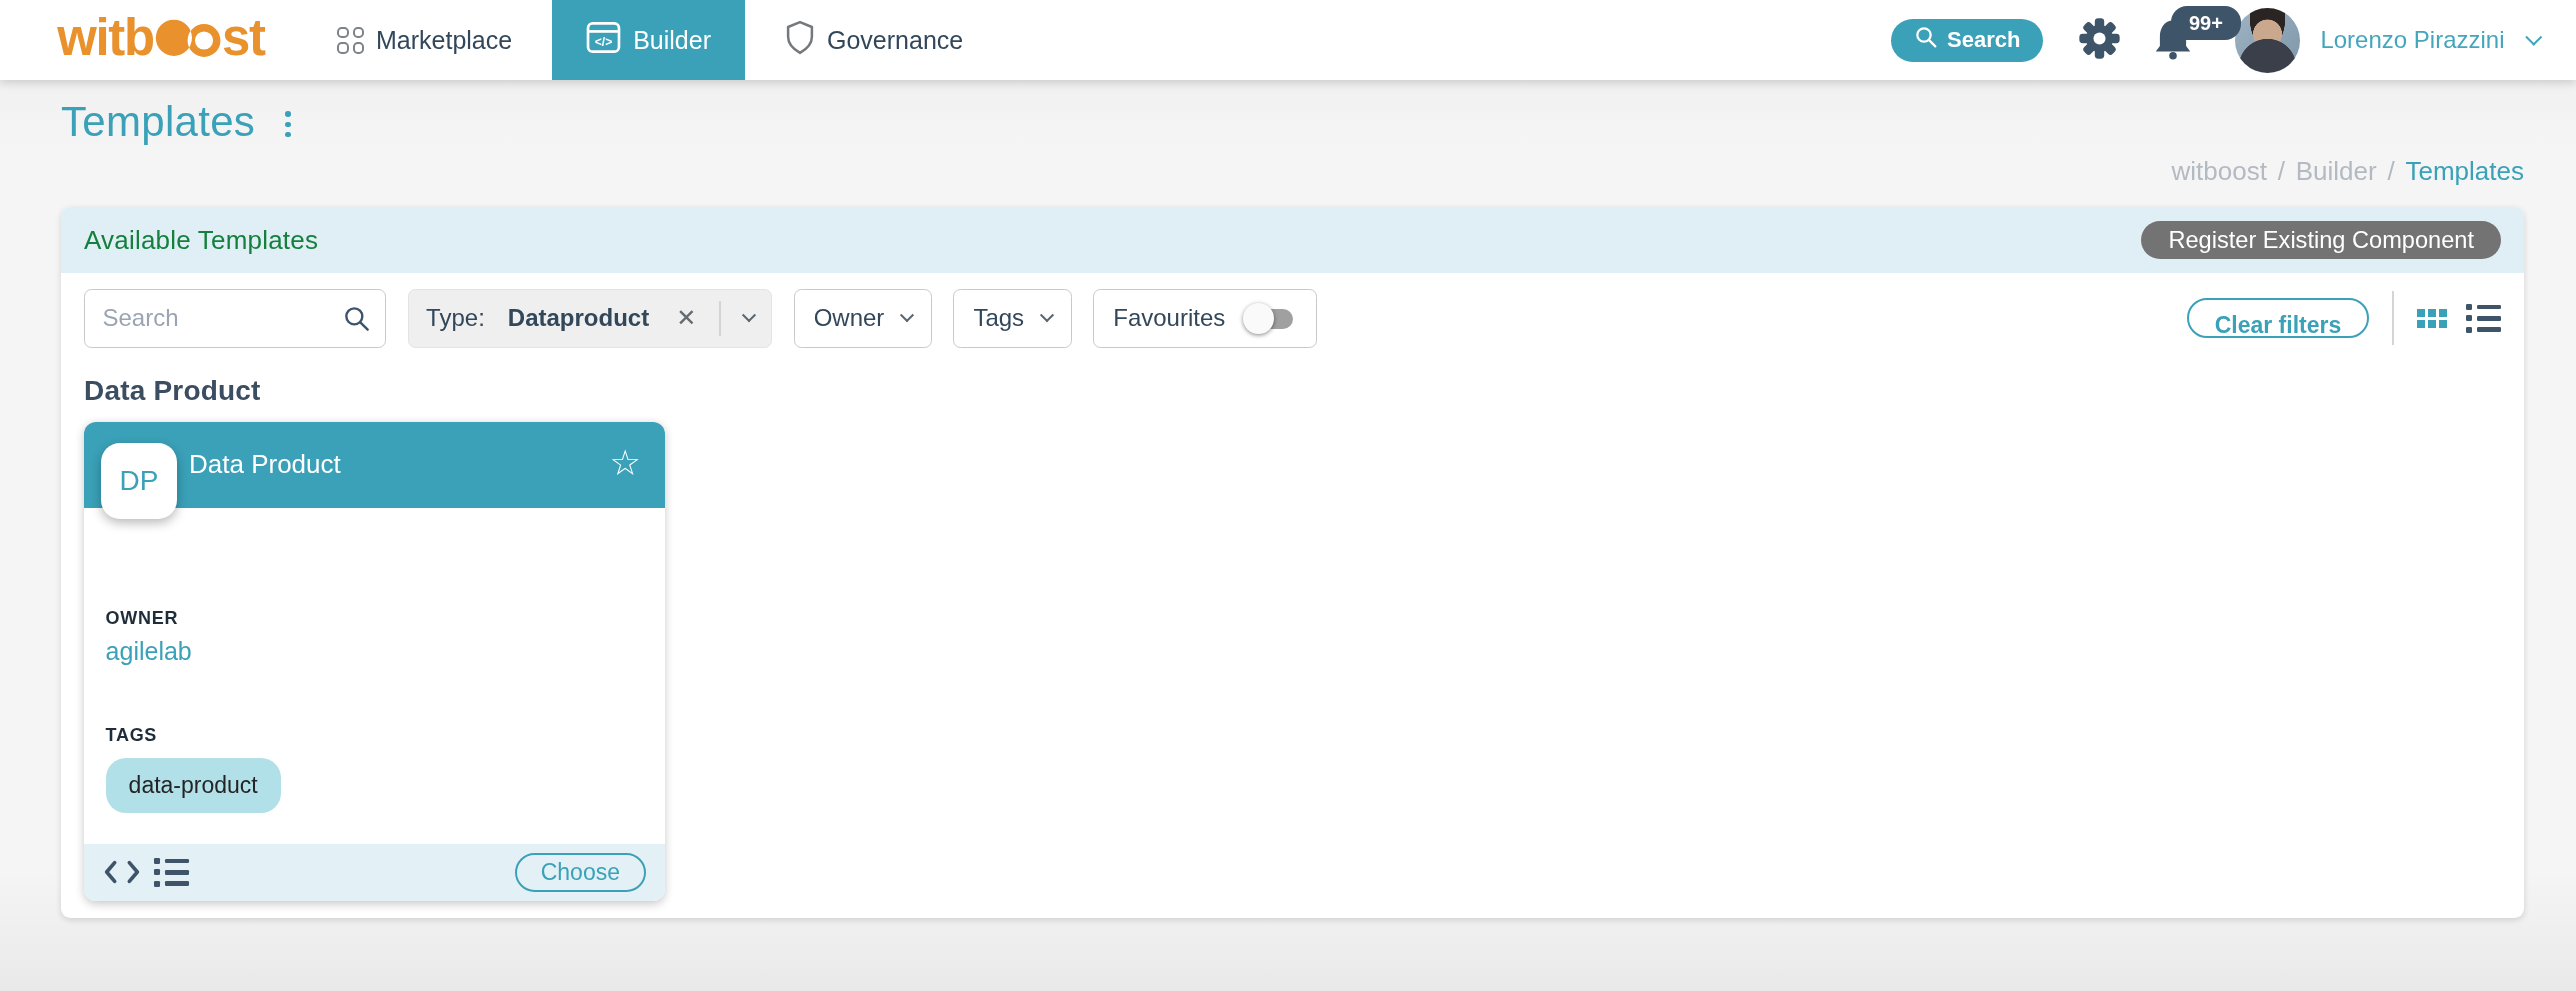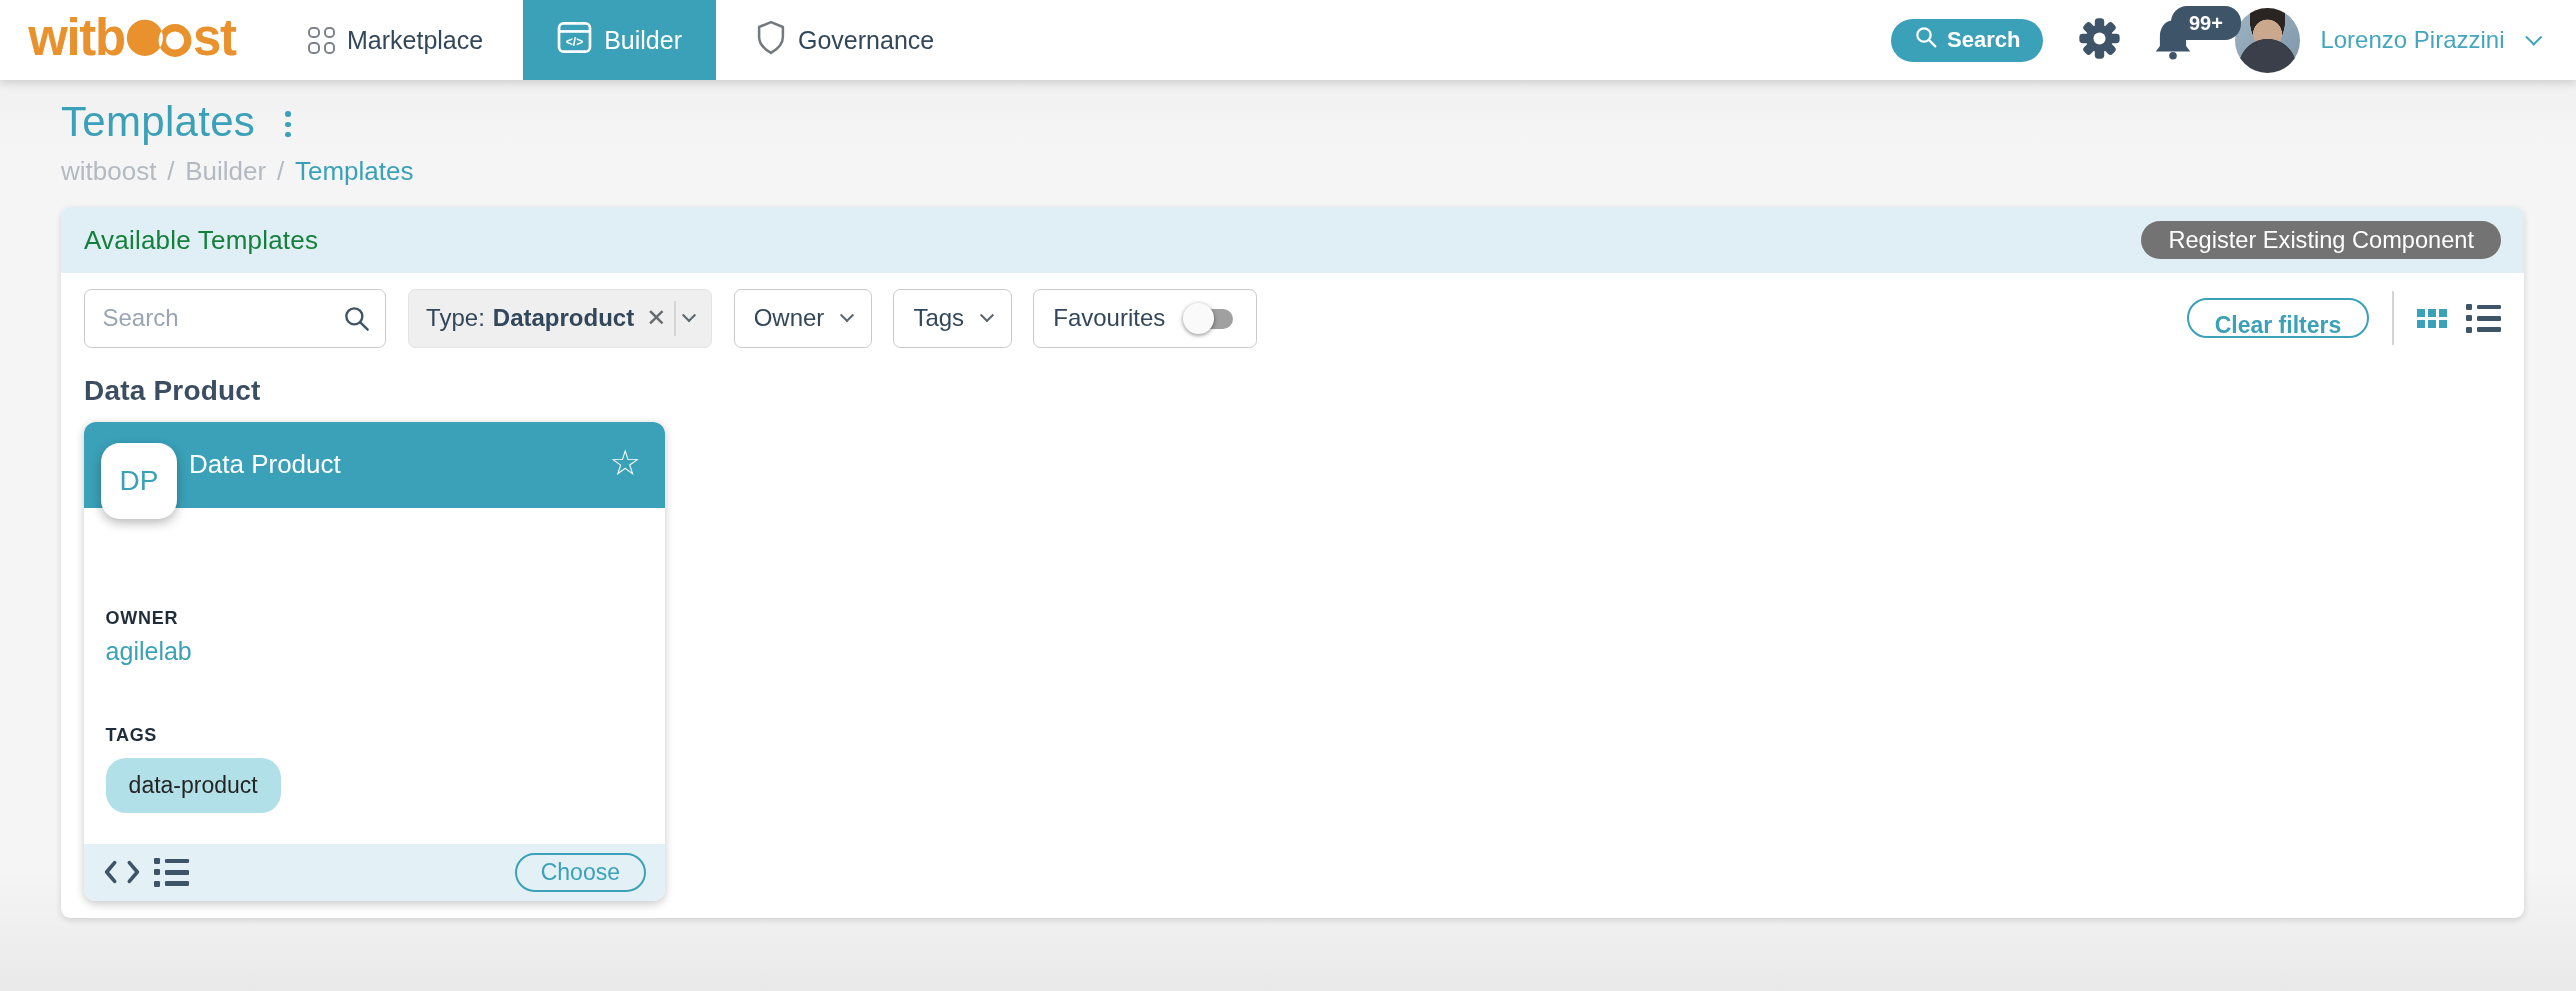--- a/index.html
+++ b/index.html
@@ -11,21 +11,21 @@
   }
   .glyph { font-family:"DejaVu Sans", sans-serif; }
 
   
   .navbar {
     position:relative; z-index:20;
     height:80px; background:#ffffff;
     display:flex; align-items:center;
     box-shadow:0 2.7px 9.4px rgba(0,0,0,.18);
   }
-  .logo { display:flex; align-items:center; margin-left:26px; cursor:pointer; }
+  .logo { display:flex; align-items:center; margin-left:55px; cursor:pointer; }
   .nav-item { display:flex; align-items:center; gap:12px; margin-left:59px;
     font-size:25px; font-weight:500; color:#33475b; cursor:pointer; }
   .nav-item.tab-active {
     margin-left:40px; height:80px; padding:0 34px; background:#3aa1b8; color:#fff;
   }
   .nav-item.gov { margin-left:40px; }
   .mk-icon { display:grid; grid-template-columns:11.5px 11.5px; gap:4px; }
   .mk-icon i { display:block; height:11.5px; border:2.4px solid #7d8389; border-radius:4.7px; }
   .nav-right { margin-left:auto; display:flex; align-items:center; margin-right:37px; }
   .search-pill {
@@ -54,21 +54,21 @@
   .chev { display:inline-block; width:11.5px; height:11.5px;
     border-right:2.7px solid #44a6bd; border-bottom:2.7px solid #44a6bd;
     transform:rotate(45deg) translate(-2px,-2px); margin-left:23px; cursor:pointer; }
 
   
   .page { padding:0 52px 0 61px; }
   .title-row { display:flex; align-items:center; margin-top:17.5px; }
   .page-title { color:#3aa1b8; font-size:42px; font-weight:500; letter-spacing:0.3px; }
   .kebab { display:flex; flex-direction:column; gap:4.7px; margin-left:30px; margin-top:5.4px; cursor:pointer; }
   .kebab i { width:5.4px; height:5.4px; border-radius:50%; background:#3aa1b8; }
-  .breadcrumb { margin-top:10.8px; font-size:26px; color:#b3bac1; display:flex; gap:10.8px; }
+  .breadcrumb { margin-top:10.8px; font-size:26px; color:#b3bac1; display:flex; gap:10.8px;justify-content:flex-end; }
   .breadcrumb .crumb { cursor:pointer; }
   .breadcrumb .active { color:#3aa1b8; }
 
   
   .panel {
     margin-top:20px; background:#fff; border-radius:9.4px; height:711px;
     box-shadow:0 2px 6.7px rgba(0,0,0,.14); display:flex; flex-direction:column;
   }
   .panel-band {
     height:66px; background:#e0eff5; border-radius:9.4px 9.4px 0 0;
@@ -86,21 +86,21 @@
   .search-wrap { position:relative; }
   .search-input {
     width:302px; height:59px; border:1.3px solid #c9c9c9; border-radius:7.4px;
     font-size:24px; color:#33475b; padding:0 54px 0 17.5px; outline:none;
     font-family:"Liberation Sans", sans-serif;
   }
   .search-input::placeholder { color:#9aa5b1; }
   .search-wrap svg { position:absolute; right:15px; top:16px; }
   .chip {
     height:59px; background:#efefef; border:1.3px solid #e3e3e3; border-radius:7.4px;
-    display:flex; align-items:center; padding:0 17.5px; gap:8px; font-size:24px; color:#33475b;
+    display:flex; align-items:center; padding:0 17.5px; gap:23px; font-size:24px; color:#33475b;
   }
   .chip b { font-weight:700; }
   .x-icon { font-size:24px; color:#666b70; cursor:pointer; margin-left:4px; }
   .chip-div { width:1.3px; height:35px; background:#d4d4d4; }
   .chev-dark { display:inline-block; width:10px; height:10px;
     border-right:2.4px solid #5b6770; border-bottom:2.4px solid #5b6770;
     transform:rotate(45deg) translate(-2px,-2px); cursor:pointer; }
   
   .switch { position:relative; width:54px; height:32px; cursor:pointer; }
   .switch .track { position:absolute; left:5.4px; top:6.7px; width:45px; height:19.6px; border-radius:10px; background:#a0a0a0; }

